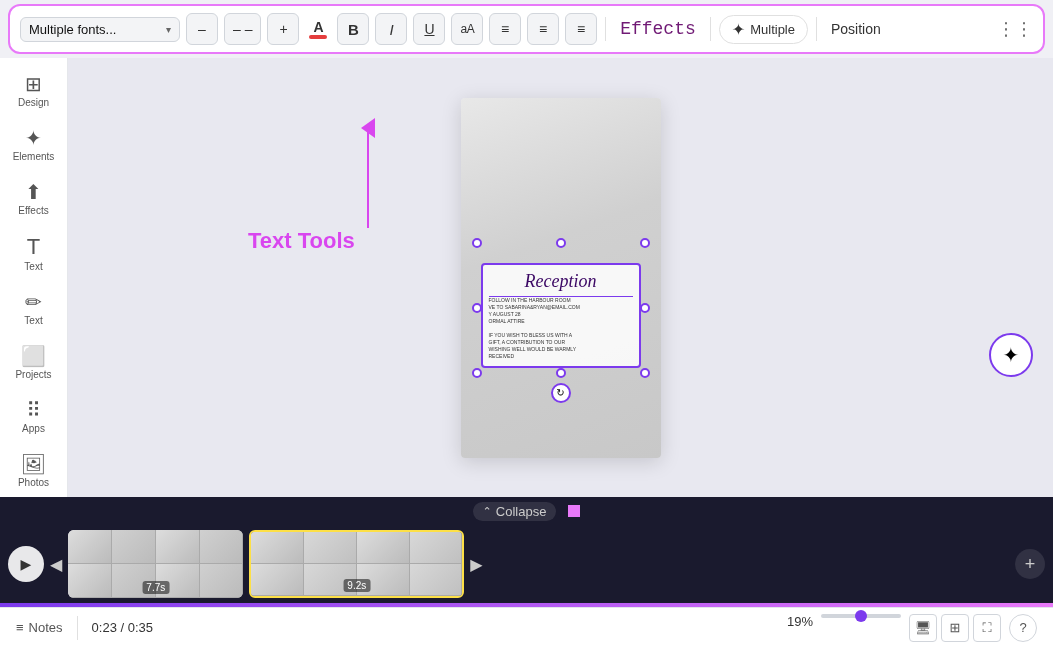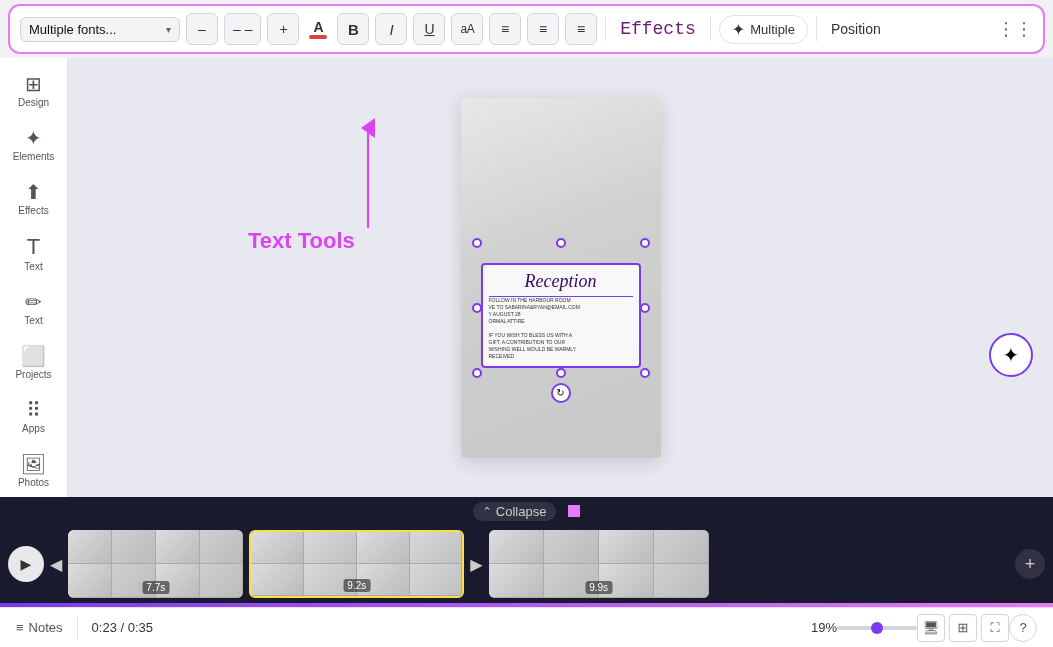--- a/index.html
+++ b/index.html
@@ -308,21 +308,21 @@
       gap: 12px;
       flex-shrink: 0;
     }
     .notes-btn {
       display: flex; align-items: center; gap: 5px;
       font-size: 13px; color: #555; cursor: pointer;
     }
     .time-display { font-size: 13px; color: #333; }
     .zoom-area {
       margin-left: auto;
-      display: flex; align-items: center; gap: 0;
+      display: flex; gap: 8px;
       font-size: 13px; color: #333;
     }
     .zoom-slider {
       width: 80px; height: 4px;
       background: #d1d5db;
       border-radius: 2px;
       position: relative;
     }
     .zoom-thumb {
       width: 12px; height: 12px;
@@ -548,33 +548,20 @@
         <div class="track-thumb-mini"></div>
         <div class="track-thumb-mini" style="background:linear-gradient(135deg,#d8d8d8,#c0c0c0);"></div>
         <div class="track-thumb-mini"></div>
         <div class="track-thumb-mini" style="background:linear-gradient(135deg,#d8d8d8,#c0c0c0);"></div>
       </div>
       <div class="track-duration">9.2s</div>
     </div>
 
     <div class="track-arrow-btn">▶</div>
 
-    <div class="track-segment" style="width:220px;">
-      <div class="track-thumbnail">
-        <div class="track-thumb-mini"></div>
-        <div class="track-thumb-mini" style="background:linear-gradient(135deg,#d0d0d0,#bbb);"></div>
-        <div class="track-thumb-mini"></div>
-        <div class="track-thumb-mini" style="background:linear-gradient(135deg,#d0d0d0,#bbb);"></div>
-        <div class="track-thumb-mini"></div>
-        <div class="track-thumb-mini" style="background:linear-gradient(135deg,#d0d0d0,#bbb);"></div>
-        <div class="track-thumb-mini"></div>
-        <div class="track-thumb-mini" style="background:linear-gradient(135deg,#d0d0d0,#bbb);"></div>
-      </div>
-      <div class="track-duration">9.9s</div>
-    </div>
 
     <div class="add-btn">+</div>
   </div>
 
   <div class="purple-bar"></div>
 </div>
 
 <div class="status-bar">
   <div class="notes-btn">
     <span>≡</span>

